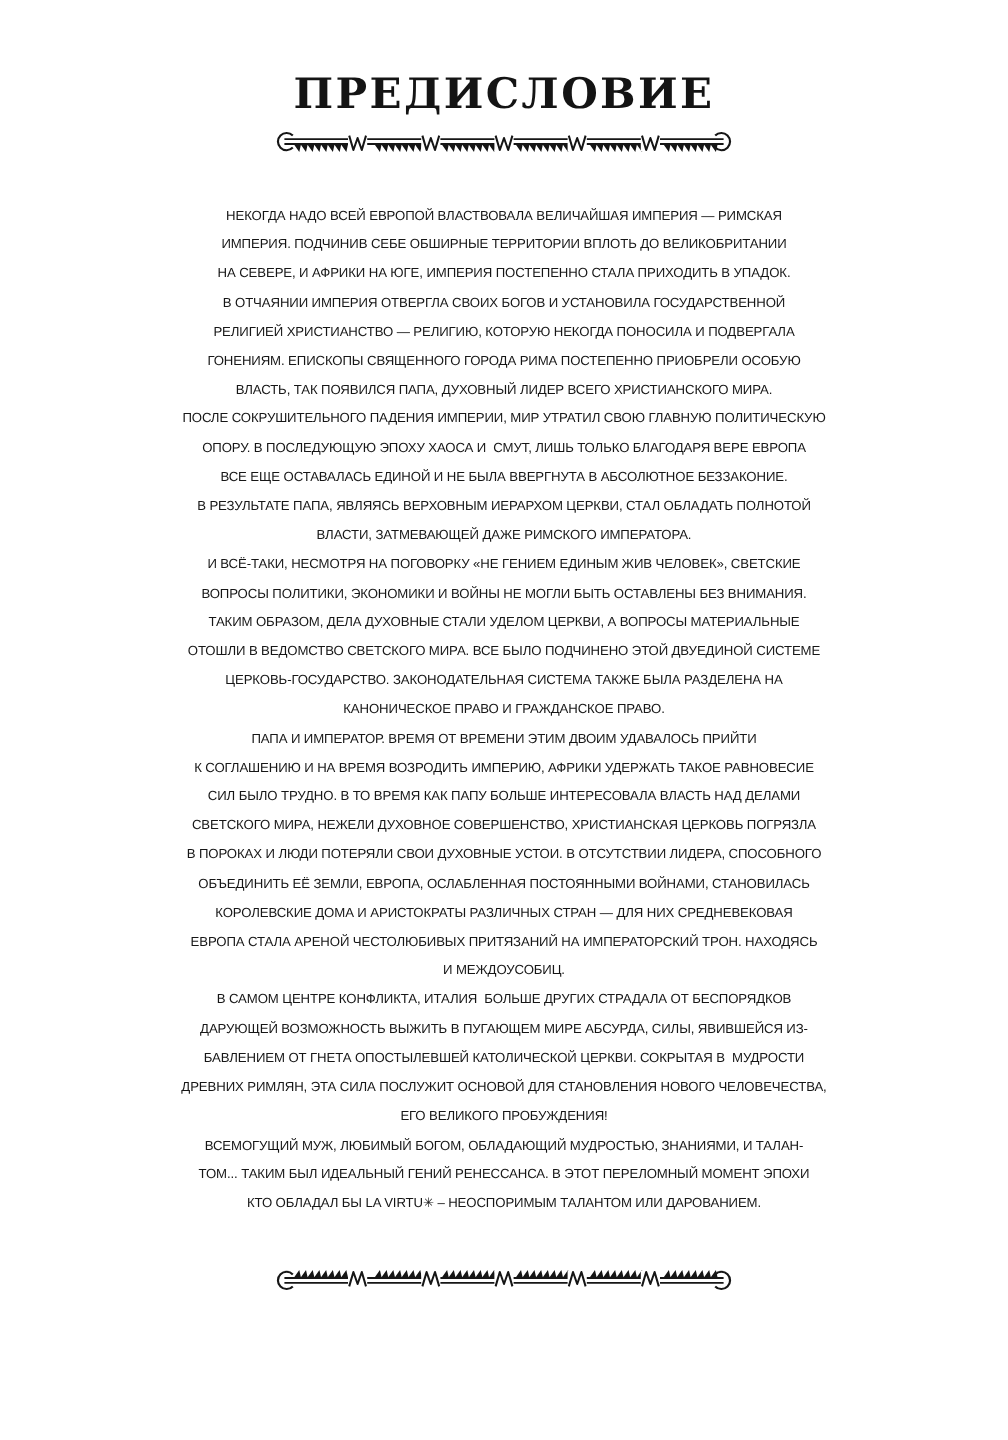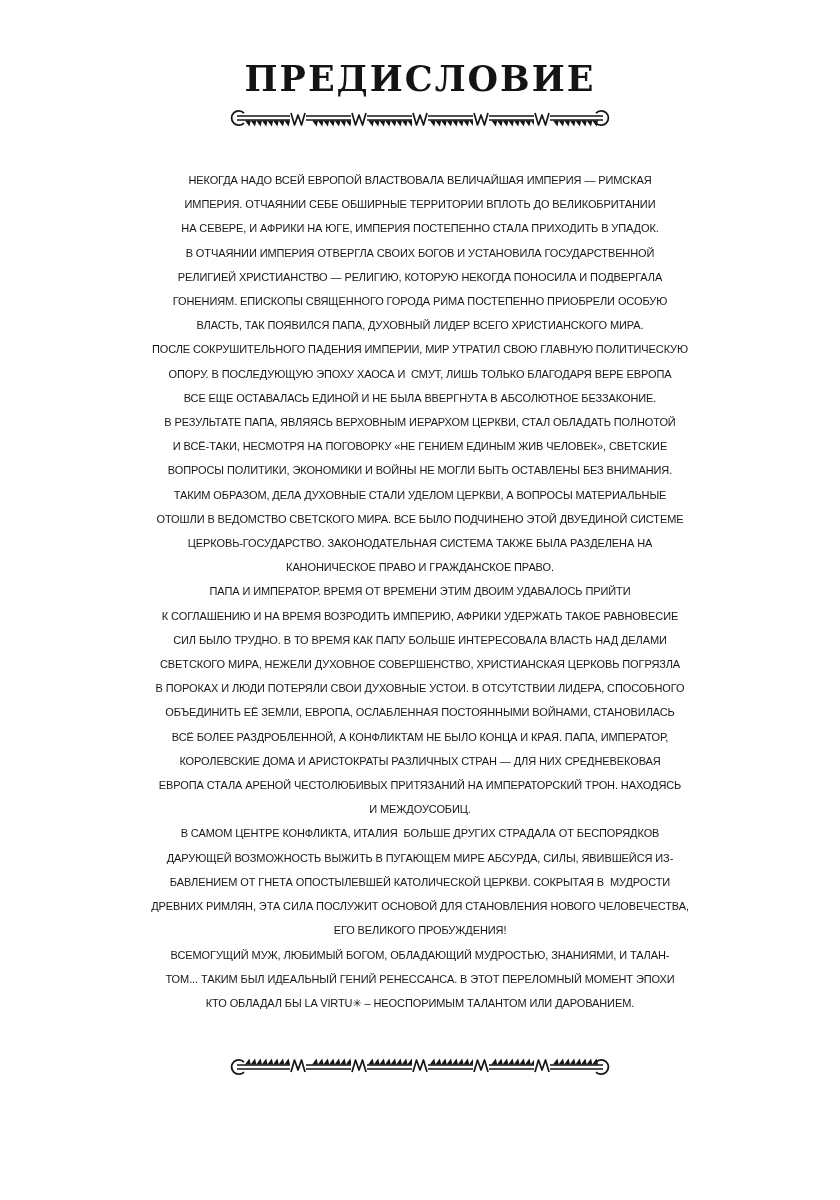--- a/index.html
+++ b/index.html
@@ -63,43 +63,43 @@
         <path d="M190 5 L193.5 17 L197 7 L200.5 17 L204 5" stroke="#161616" stroke-width="1.7" fill="none" stroke-linejoin="round"></path>
         <rect x="250" y="4" width="16" height="14" fill="#ffffff"></rect>
         <path d="M251 5 L254.5 17 L258 7 L261.5 17 L265 5" stroke="#161616" stroke-width="1.7" fill="none" stroke-linejoin="round"></path>
         <rect x="311" y="4" width="16" height="14" fill="#ffffff"></rect>
         <path d="M312 5 L315.5 17 L319 7 L322.5 17 L326 5" stroke="#161616" stroke-width="1.7" fill="none" stroke-linejoin="round"></path>
       </g>
     </svg>
 
   <div class="text-block" id="lines">
       <div class="line">НЕКОГДА НАДО ВСЕЙ ЕВРОПОЙ ВЛАСТВОВАЛА ВЕЛИЧАЙШАЯ ИМПЕРИЯ — РИМСКАЯ</div>
-      <div class="line">ИМПЕРИЯ. ОТЧАЯНИИ СЕБЕ ОБШИРНЫЕ ТЕРРИТОРИИ ВПЛОТЬ ДО ВЕЛИКОБРИТАНИИ</div>
+      <div class="line">ИМПЕРИЯ. ПОДЧИНИВ СЕБЕ ОБШИРНЫЕ ТЕРРИТОРИИ ВПЛОТЬ ДО ВЕЛИКОБРИТАНИИ</div>
       <div class="line">НА СЕВЕРЕ, И АФРИКИ НА ЮГЕ, ИМПЕРИЯ ПОСТЕПЕННО СТАЛА ПРИХОДИТЬ В УПАДОК.</div>
       <div class="line">В ОТЧАЯНИИ ИМПЕРИЯ ОТВЕРГЛА СВОИХ БОГОВ И УСТАНОВИЛА ГОСУДАРСТВЕННОЙ</div>
       <div class="line">РЕЛИГИЕЙ ХРИСТИАНСТВО — РЕЛИГИЮ, КОТОРУЮ НЕКОГДА ПОНОСИЛА И ПОДВЕРГАЛА</div>
       <div class="line">ГОНЕНИЯМ. ЕПИСКОПЫ СВЯЩЕННОГО ГОРОДА РИМА ПОСТЕПЕННО ПРИОБРЕЛИ ОСОБУЮ</div>
       <div class="line">ВЛАСТЬ, ТАК ПОЯВИЛСЯ ПАПА, ДУХОВНЫЙ ЛИДЕР ВСЕГО ХРИСТИАНСКОГО МИРА.</div>
       <div class="line">ПОСЛЕ СОКРУШИТЕЛЬНОГО ПАДЕНИЯ ИМПЕРИИ, МИР УТРАТИЛ СВОЮ ГЛАВНУЮ ПОЛИТИЧЕСКУЮ</div>
       <div class="line">ОПОРУ. В ПОСЛЕДУЮЩУЮ ЭПОХУ ХАОСА И  СМУТ, ЛИШЬ ТОЛЬКО БЛАГОДАРЯ ВЕРЕ ЕВРОПА</div>
       <div class="line">ВСЕ ЕЩЕ ОСТАВАЛАСЬ ЕДИНОЙ И НЕ БЫЛА ВВЕРГНУТА В АБСОЛЮТНОЕ БЕЗЗАКОНИЕ.</div>
       <div class="line">В РЕЗУЛЬТАТЕ ПАПА, ЯВЛЯЯСЬ ВЕРХОВНЫМ ИЕРАРХОМ ЦЕРКВИ, СТАЛ ОБЛАДАТЬ ПОЛНОТОЙ</div>
+      <div class="line">ВЛАСТИ, ЗАТМЕВАЮЩЕЙ ДАЖЕ РИМСКОГО ИМПЕРАТОРА.</div>
       <div class="line">И ВСЁ-ТАКИ, НЕСМОТРЯ НА ПОГОВОРКУ «НЕ ГЕНИЕМ ЕДИНЫМ ЖИВ ЧЕЛОВЕК», СВЕТСКИЕ</div>
       <div class="line">ВОПРОСЫ ПОЛИТИКИ, ЭКОНОМИКИ И ВОЙНЫ НЕ МОГЛИ БЫТЬ ОСТАВЛЕНЫ БЕЗ ВНИМАНИЯ.</div>
       <div class="line">ТАКИМ ОБРАЗОМ, ДЕЛА ДУХОВНЫЕ СТАЛИ УДЕЛОМ ЦЕРКВИ, А ВОПРОСЫ МАТЕРИАЛЬНЫЕ</div>
       <div class="line">ОТОШЛИ В ВЕДОМСТВО СВЕТСКОГО МИРА. ВСЕ БЫЛО ПОДЧИНЕНО ЭТОЙ ДВУЕДИНОЙ СИСТЕМЕ</div>
       <div class="line">ЦЕРКОВЬ-ГОСУДАРСТВО. ЗАКОНОДАТЕЛЬНАЯ СИСТЕМА ТАКЖЕ БЫЛА РАЗДЕЛЕНА НА</div>
       <div class="line">КАНОНИЧЕСКОЕ ПРАВО И ГРАЖДАНСКОЕ ПРАВО.</div>
       <div class="line">ПАПА И ИМПЕРАТОР. ВРЕМЯ ОТ ВРЕМЕНИ ЭТИМ ДВОИМ УДАВАЛОСЬ ПРИЙТИ</div>
       <div class="line">К СОГЛАШЕНИЮ И НА ВРЕМЯ ВОЗРОДИТЬ ИМПЕРИЮ, АФРИКИ УДЕРЖАТЬ ТАКОЕ РАВНОВЕСИЕ</div>
       <div class="line">СИЛ БЫЛО ТРУДНО. В ТО ВРЕМЯ КАК ПАПУ БОЛЬШЕ ИНТЕРЕСОВАЛА ВЛАСТЬ НАД ДЕЛАМИ</div>
       <div class="line">СВЕТСКОГО МИРА, НЕЖЕЛИ ДУХОВНОЕ СОВЕРШЕНСТВО, ХРИСТИАНСКАЯ ЦЕРКОВЬ ПОГРЯЗЛА</div>
       <div class="line">В ПОРОКАХ И ЛЮДИ ПОТЕРЯЛИ СВОИ ДУХОВНЫЕ УСТОИ. В ОТСУТСТВИИ ЛИДЕРА, СПОСОБНОГО</div>
       <div class="line">ОБЪЕДИНИТЬ ЕЁ ЗЕМЛИ, ЕВРОПА, ОСЛАБЛЕННАЯ ПОСТОЯННЫМИ ВОЙНАМИ, СТАНОВИЛАСЬ</div>
-      <div class="line">ВСЁ БОЛЕЕ РАЗДРОБЛЕННОЙ, А КОНФЛИКТАМ НЕ БЫЛО КОНЦА И КРАЯ. ПАПА, ИМПЕРАТОР,</div>
       <div class="line">КОРОЛЕВСКИЕ ДОМА И АРИСТОКРАТЫ РАЗЛИЧНЫХ СТРАН — ДЛЯ НИХ СРЕДНЕВЕКОВАЯ</div>
       <div class="line">ЕВРОПА СТАЛА АРЕНОЙ ЧЕСТОЛЮБИВЫХ ПРИТЯЗАНИЙ НА ИМПЕРАТОРСКИЙ ТРОН. НАХОДЯСЬ</div>
       <div class="line">И МЕЖДОУСОБИЦ.</div>
       <div class="line">В САМОМ ЦЕНТРЕ КОНФЛИКТА, ИТАЛИЯ  БОЛЬШЕ ДРУГИХ СТРАДАЛА ОТ БЕСПОРЯДКОВ</div>
       <div class="line">ДАРУЮЩЕЙ ВОЗМОЖНОСТЬ ВЫЖИТЬ В ПУГАЮЩЕМ МИРЕ АБСУРДА, СИЛЫ, ЯВИВШЕЙСЯ ИЗ-</div>
       <div class="line">БАВЛЕНИЕМ ОТ ГНЕТА ОПОСТЫЛЕВШЕЙ КАТОЛИЧЕСКОЙ ЦЕРКВИ. СОКРЫТАЯ В  МУДРОСТИ</div>
       <div class="line">ДРЕВНИХ РИМЛЯН, ЭТА СИЛА ПОСЛУЖИТ ОСНОВОЙ ДЛЯ СТАНОВЛЕНИЯ НОВОГО ЧЕЛОВЕЧЕСТВА,</div>
       <div class="line">ЕГО ВЕЛИКОГО ПРОБУЖДЕНИЯ!</div>
       <div class="line">ВСЕМОГУЩИЙ МУЖ, ЛЮБИМЫЙ БОГОМ, ОБЛАДАЮЩИЙ МУДРОСТЬЮ, ЗНАНИЯМИ, И ТАЛАН-</div>
       <div class="line">ТОМ... ТАКИМ БЫЛ ИДЕАЛЬНЫЙ ГЕНИЙ РЕНЕССАНСА. В ЭТОТ ПЕРЕЛОМНЫЙ МОМЕНТ ЭПОХИ</div>

